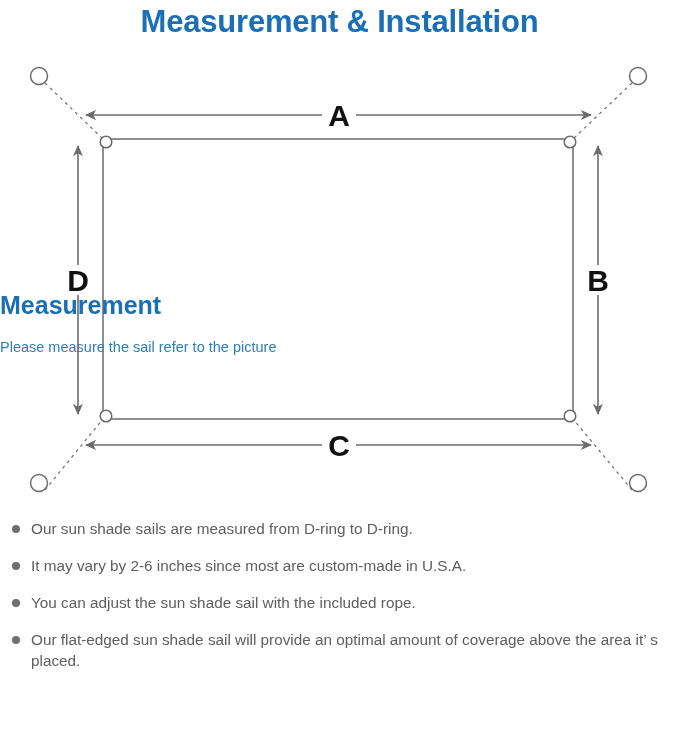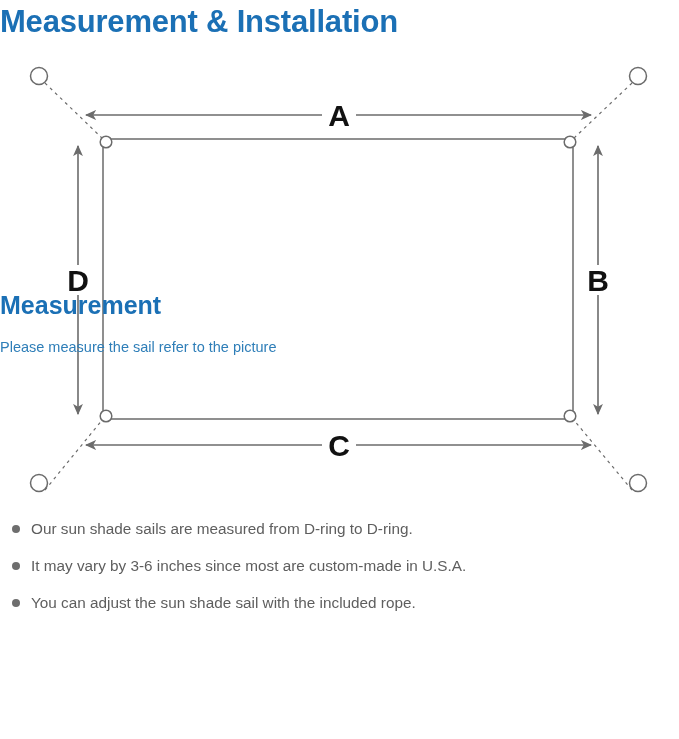--- a/index.html
+++ b/index.html
@@ -16,20 +16,21 @@
     overflow: hidden;
   }
 
   #page-title {
     position: absolute;
     left: 0;
     top: 0;
     width: 679px;
     height: 46px;
     line-height: 44px;
+    text-align: center;
     font-size: 31px;
     font-weight: bold;
     color: #1B70B5;
     letter-spacing: -0.2px;
     white-space: nowrap;
   }
 
   #diagram-area {
     position: absolute;
     left: 0;
@@ -164,19 +165,23 @@
   </div>
 </div>
 
 <ul id="notes-list">
   <li class="note-item">
     <span class="note-bullet"></span>
     <span>Our sun shade sails are measured from D-ring to D-ring.</span>
   </li>
   <li class="note-item">
     <span class="note-bullet"></span>
-    <span>It may vary by 3-6 inches since most are custom-made in U.S.A.</span>
+    <span>It may vary by 2-6 inches since most are custom-made in U.S.A.</span>
   </li>
   <li class="note-item">
     <span class="note-bullet"></span>
     <span>You can adjust the sun shade sail with the included rope.</span>
   </li>
+  <li class="note-item">
+    <span class="note-bullet"></span>
+    <span>Our flat-edged sun shade sail will provide an optimal amount of coverage above the area it’ s placed.</span>
+  </li>
 </ul>
 
 </body></html>

